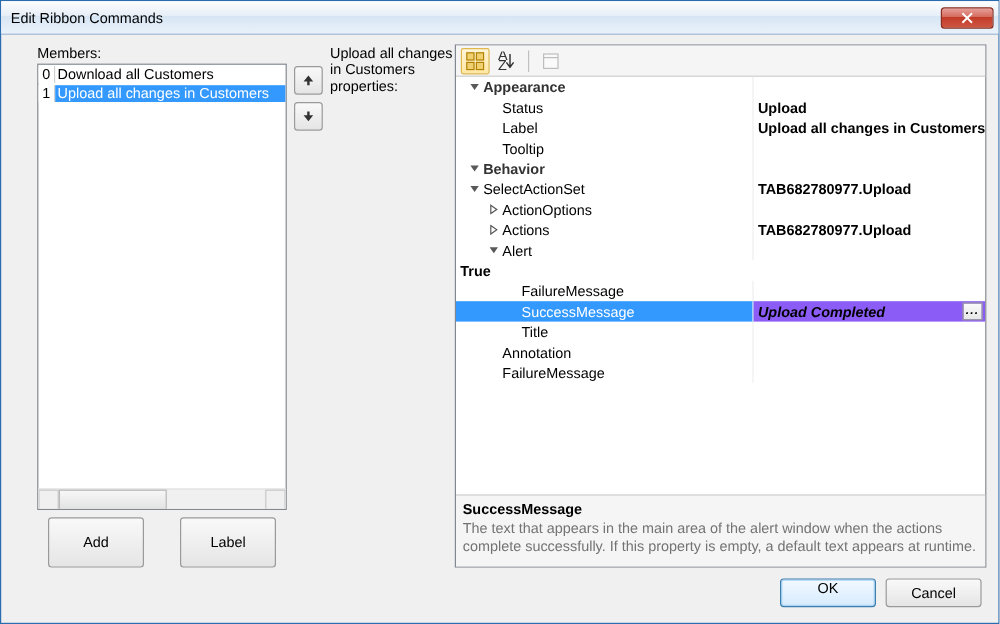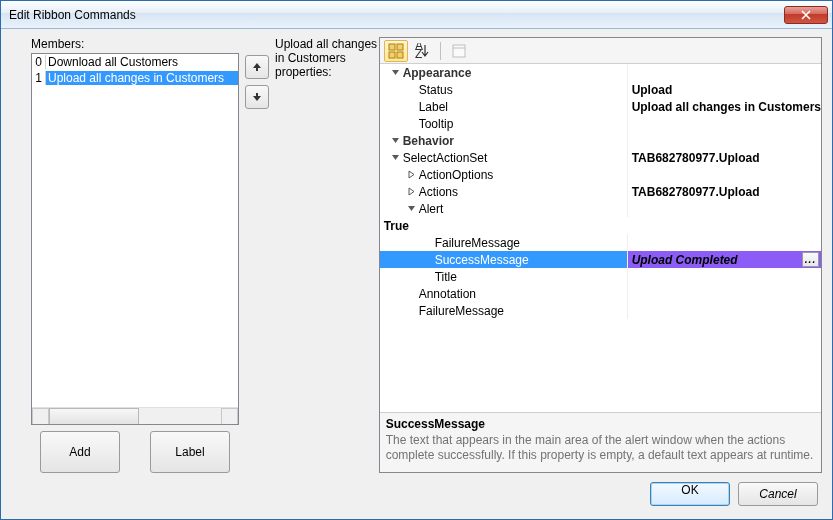--- a/index.html
+++ b/index.html
@@ -46,21 +46,21 @@
   .ind { display:inline-block; height:1px; }
   .pg-row.sel .pg-name { background:#3399ff; color:#fff; }
   .pg-row.sel .pg-val  { background:#8b5cf6;font-style:italic; }
   .valeditbtn { position:absolute; right:2px; top:1px; width:17px; height:15px; background: linear-gradient(#fafafa,#e7e7e7); border:1px solid #9a9a9a; display:flex; align-items:center; justify-content:center; font-size:10px; letter-spacing:1px; }
   .pg-help { border-top:1px solid #cfcfcf; background:#f5f5f5; padding: 4px 6px; height: 60px; }
   .pg-help .h-title { font-weight:bold; margin-bottom:2px; }
   .pg-help .h-body  { color:#737373; line-height:1.25; }
 
   .dlg-btns { height: 34px; display:flex; justify-content:flex-end; align-items:center; gap: 8px; padding-right: 4px; }
   .okbtn { width: 80px; height: 24px; background: linear-gradient(#f3f9ff,#d6ebff); border:1px solid #3c7fb1; border-radius:3px; display:flex; align-items:flex-start; justify-content:center; box-shadow: inset 0 0 0 1px #aad4f3; }
-  .cancelbtn { width: 80px; height: 24px; background: linear-gradient(#f9f9f9,#e5e5e5); border:1px solid #9a9a9a; border-radius:3px; display:flex; align-items:center; justify-content:center;font-style:italic; }
+  .cancelbtn { width: 80px; height: 24px; background: linear-gradient(#f9f9f9,#e5e5e5); border:1px solid #9a9a9a; border-radius:3px; display:flex; align-items:center; justify-content:center; }
 </style>
 </head>
 <body>
 
 <div class="window">
 
   <div class="titlebar">
     <span class="title">Edit Ribbon Commands</span>
     <div class="closebtn">
       <svg viewBox="0 0 10 10">

